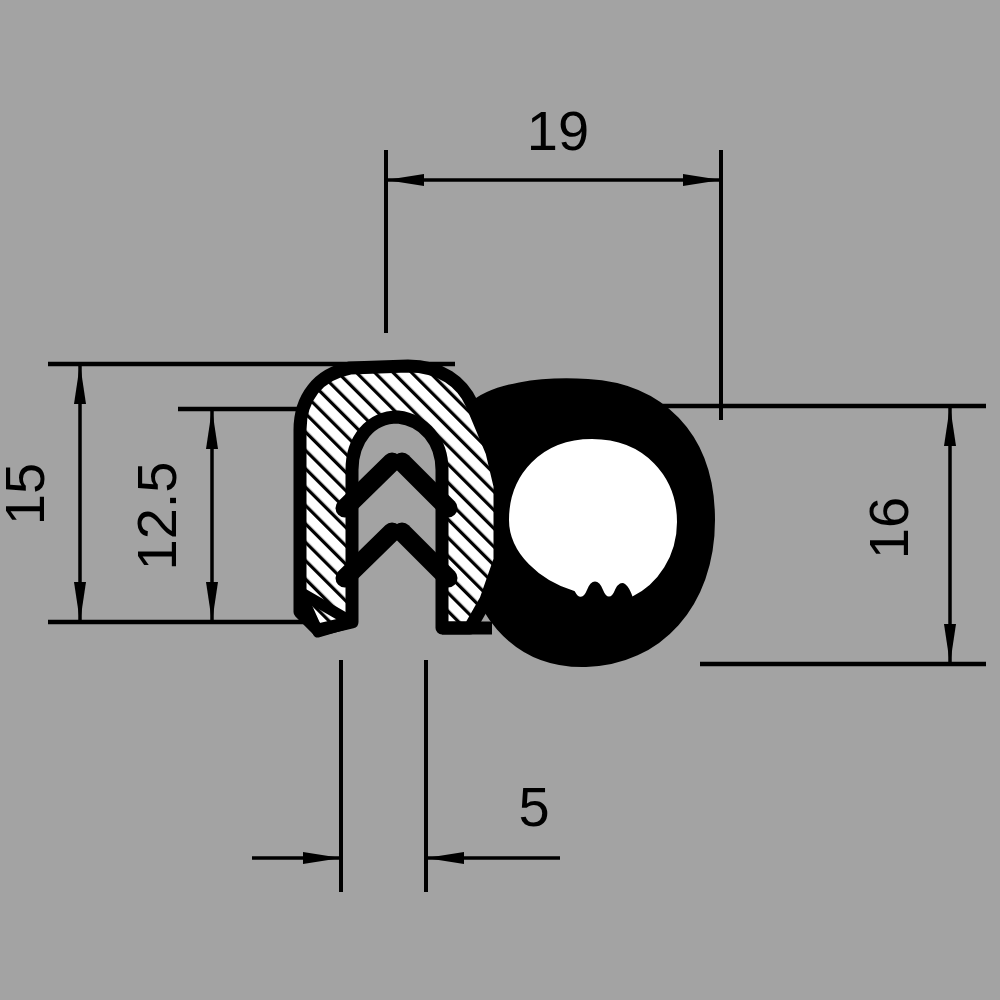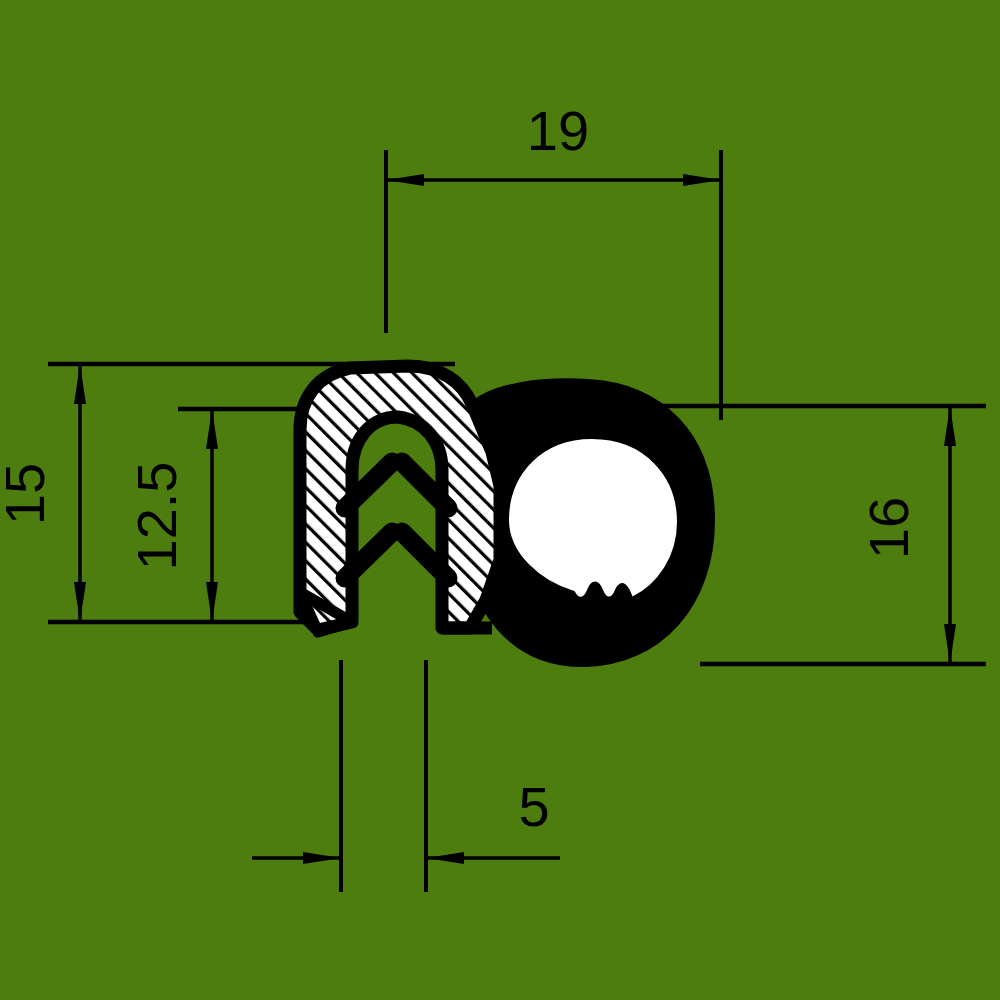--- a/index.html
+++ b/index.html
@@ -10,21 +10,21 @@
   body {
     width: 1000px;
     height: 1000px;
     font-family: "Liberation Sans", sans-serif;
     overflow: hidden;
   }
   #drawing-root {
     position: relative;
     width: 1000px;
     height: 1000px;
-    background: #4d7c0f;
+    background: #a3a3a3;
   }
   #tech-svg {
     display: block;
     width: 1000px;
     height: 1000px;
   }
   .dim-text {
     font-family: "Liberation Sans", sans-serif;
     font-weight: 400;
     fill: #000000;

